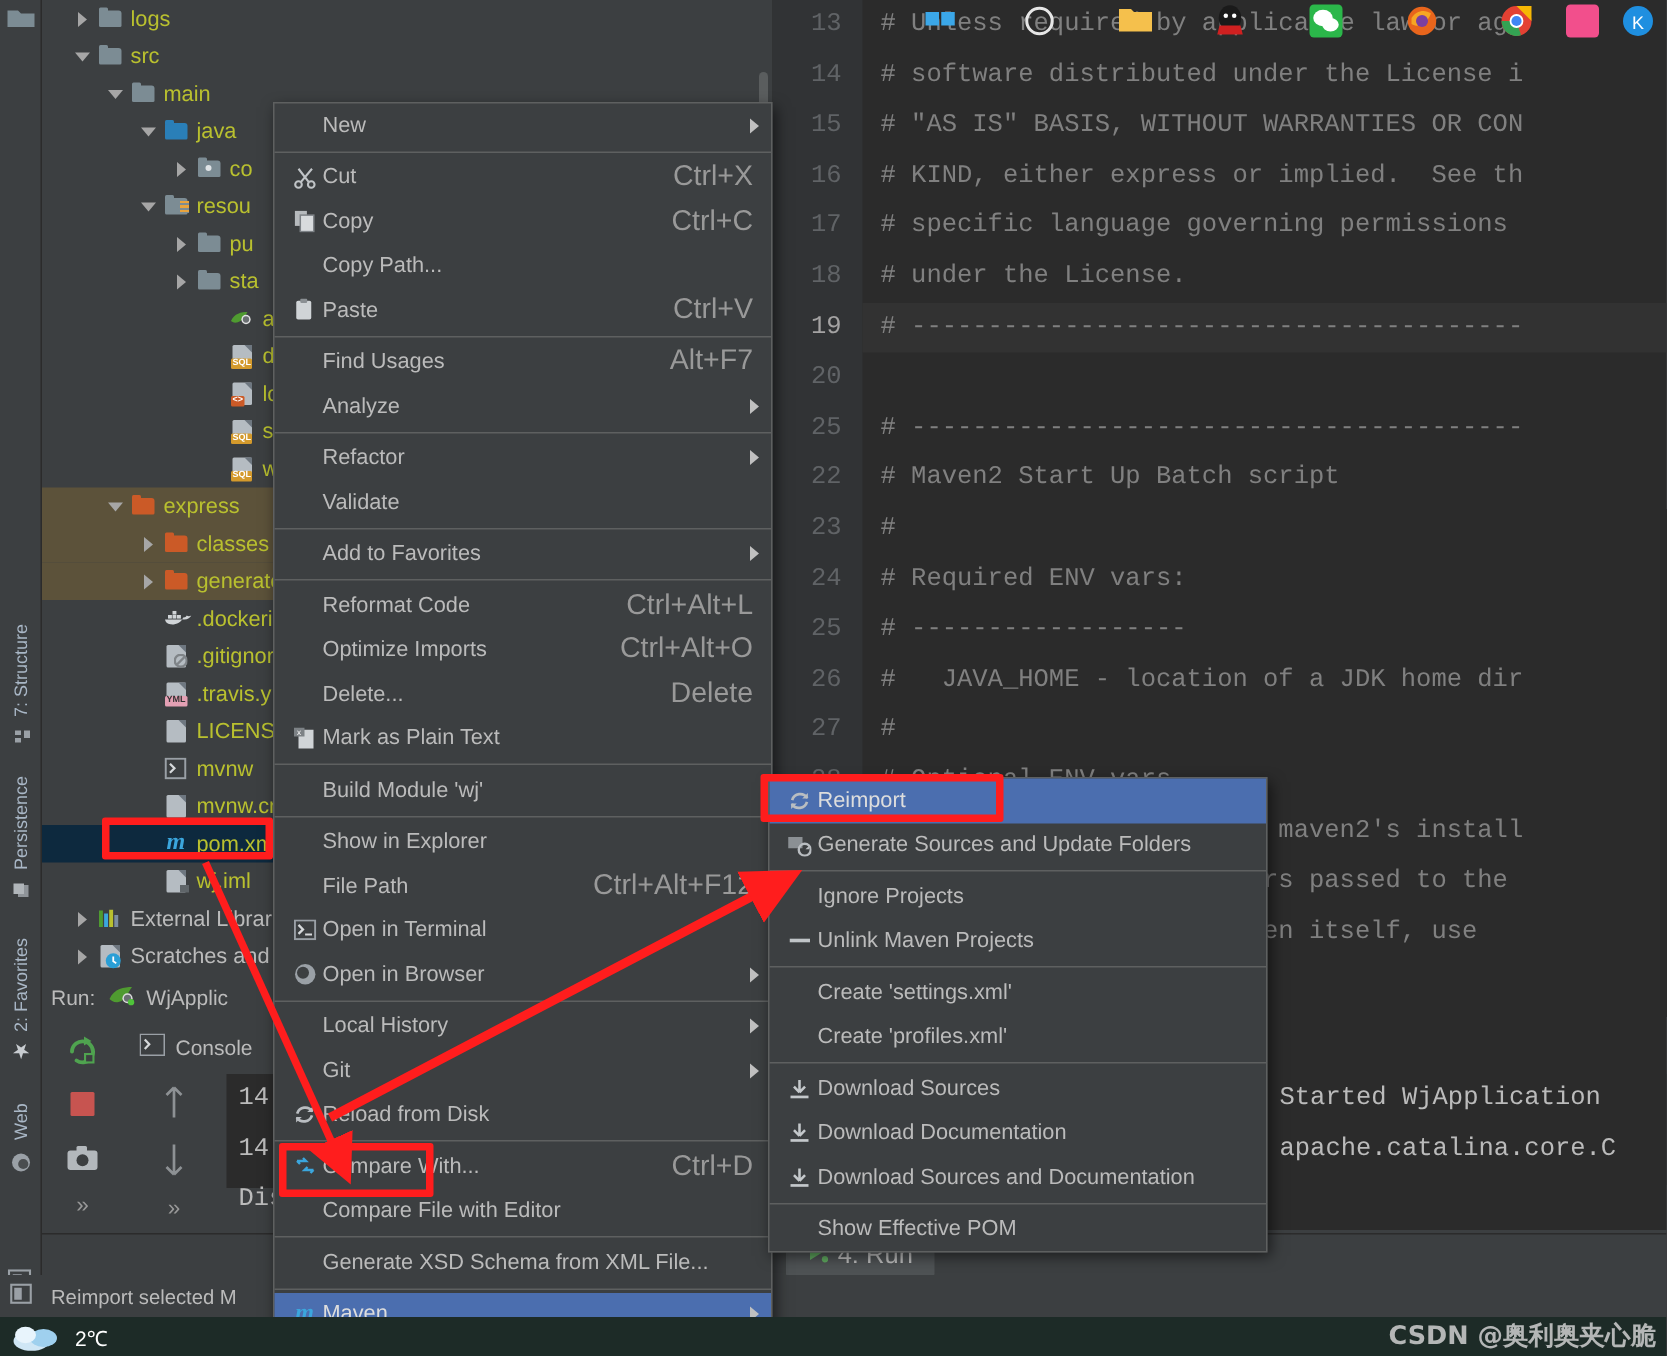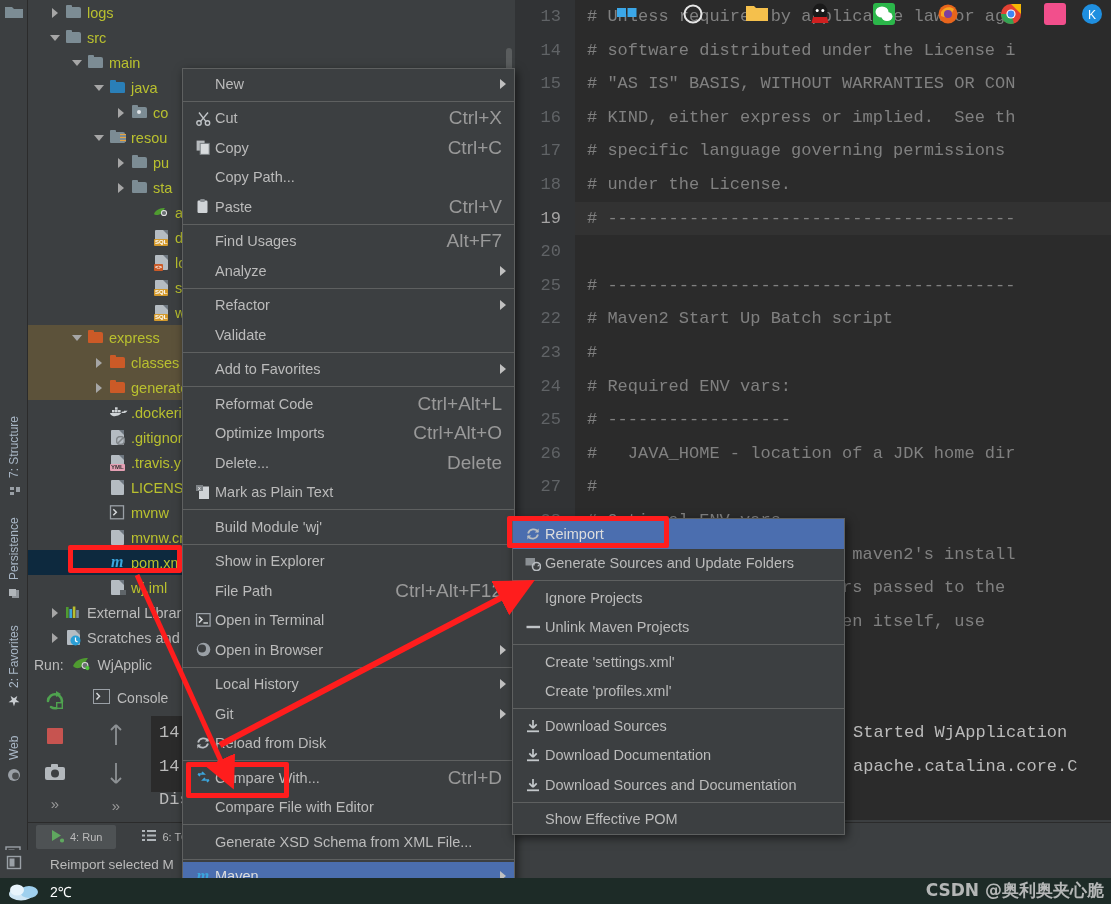--- a/index.html
+++ b/index.html
@@ -65,26 +65,26 @@
   .runhdr{height:30px;display:flex;align-items:center;padding-left:6px;color:#bbb;font-size:14px;gap:7px;}
   .runtools{position:absolute;left:0;top:32px;width:54px;height:110px;}
   .rtbtn{width:54px;height:36px;display:flex;align-items:center;justify-content:center;}
   .conspane{position:absolute;left:55px;top:32px;width:432px;height:110px;}
   .constab{height:32px;display:flex;align-items:center;gap:7px;color:#bbb;font-size:14px;padding-left:10px;}
   .consbody{position:absolute;left:68px;top:34px;right:0;bottom:0;background:#2b2b2b;
             font-family:"Liberation Mono",monospace;font-size:17px;color:#bbb;}
   .consline{height:33.6px;line-height:33.6px;padding-left:8px;white-space:pre;}
   .arrcol{position:absolute;left:0px;top:34px;width:66px;height:76px;}
   .bottabs{position:absolute;left:28px;top:822px;width:1083px;height:28px;background:#3c3f41;
-           display:flex;align-items:center;gap:26px;padding-left:8px;color:#bbb;font-size:11px;
-           border-top:1px solid #2b2b2b;}
+           display:flex;align-items:center;gap:26px;padding-left:8px;color:#bbb;font-size:17px;
+           border-top:1px solid #2b2b2b;flex-direction:column;}
   .bt{display:flex;align-items:center;gap:6px;}
   .bt.active{background:#4e5254;padding:4px 14px;border-radius:2px;}
   .statusbar{position:absolute;left:0;top:850px;width:1111px;height:28px;background:#3c3f41;
-             display:flex;align-items:center;gap:27px;padding-left:6px;color:#bbb;font-size:13.5px;}
+             display:flex;align-items:center;gap:11px;padding-left:6px;color:#bbb;font-size:13.5px;}
 
   
   .ctx{position:absolute;left:182px;top:68px;width:333px;background:#3c3f41;
        border:1px solid #5e6060;box-shadow:2px 3px 9px rgba(0,0,0,.55);}
   .mi{height:29.5px;display:flex;align-items:center;position:relative;color:#bbbbbb;font-size:14.5px;
       padding-left:8px;white-space:nowrap;}
   .mi.hl{background:#4b6eaf;color:#ddd;}
   .mi .mico{width:24px;flex:0 0 24px;display:flex;align-items:center;justify-content:center;
             font-size:13px;color:#b0b0b0;}
   .mi .mtxt{flex:1;}

